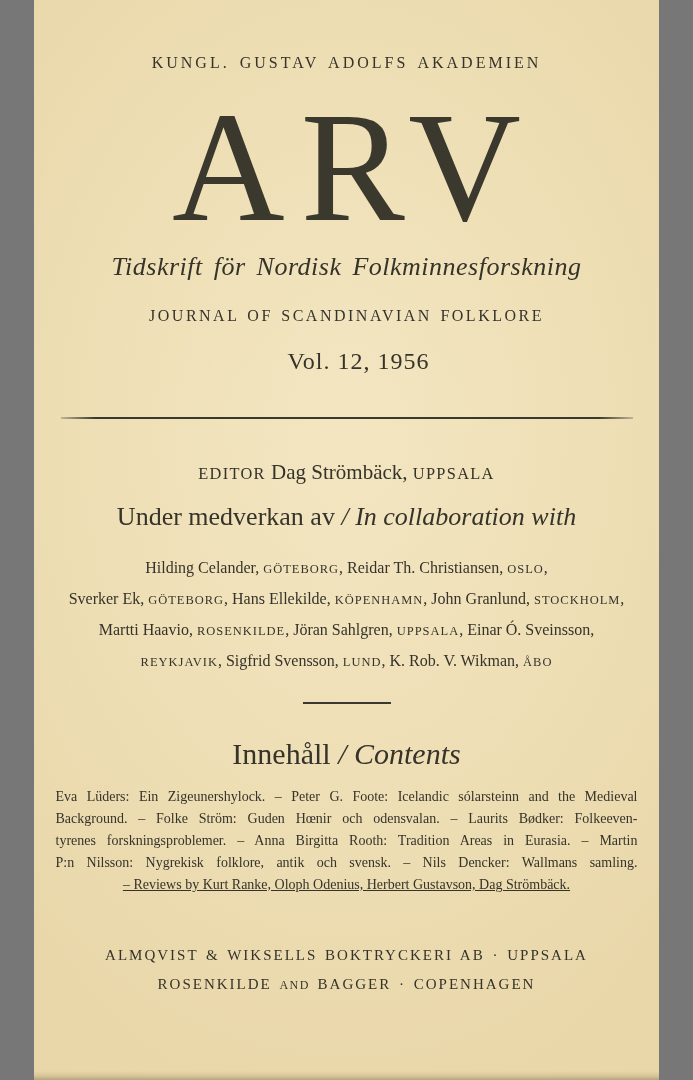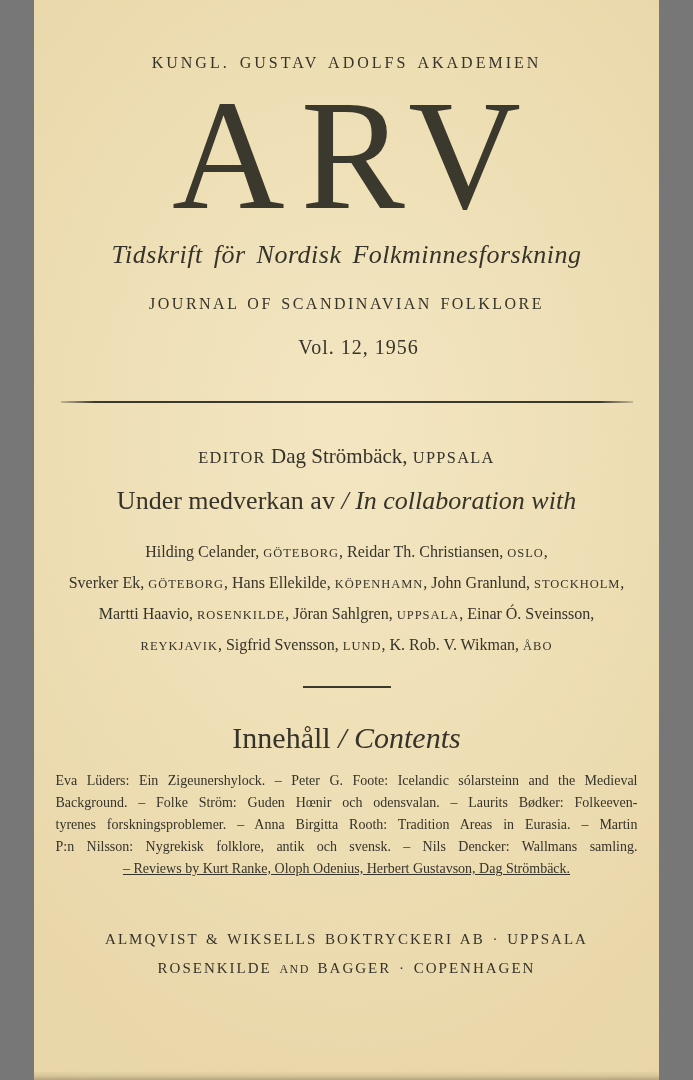--- a/index.html
+++ b/index.html
@@ -17,21 +17,21 @@
       radial-gradient(ellipse 140% 120% at 50% 50%, #ecdbb0 0%, #e8d6a7 62%, #ddc997 100%);
     text-align: center;
   }
   .academy {
     padding-top: 54px;
     font-size: 16px;
     letter-spacing: 3px;
     word-spacing: 3px;
   }
   .arv {
-    margin-top: 4px;
+    margin-top: 16px;
     font-size: 156px;
     line-height: 160px;
     letter-spacing: 16px;
     padding-left: 16px; 
     font-weight: 400;
     color: #3b392d;
   }
   .subtitle {
     margin-top: 4px;
     font-size: 26px;
@@ -40,21 +40,21 @@
     word-spacing: 4px;
   }
   .journal {
     margin-top: 25px;
     font-size: 16px;
     letter-spacing: 2.5px;
     word-spacing: 2px;
   }
   .volume {
     margin-top: 23px;
-    font-size: 20px;
+    font-size: 24px;
     letter-spacing: 1px;
     padding-left: 24px;
   }
   .rule-long {
     margin: 42px auto 0;
     width: 572px;
     height: 2px;
     background: linear-gradient(to right, rgba(59,57,45,0.25), #3b392d 6%, #3b392d 94%, rgba(59,57,45,0.25));
   }
   .editor-line {

